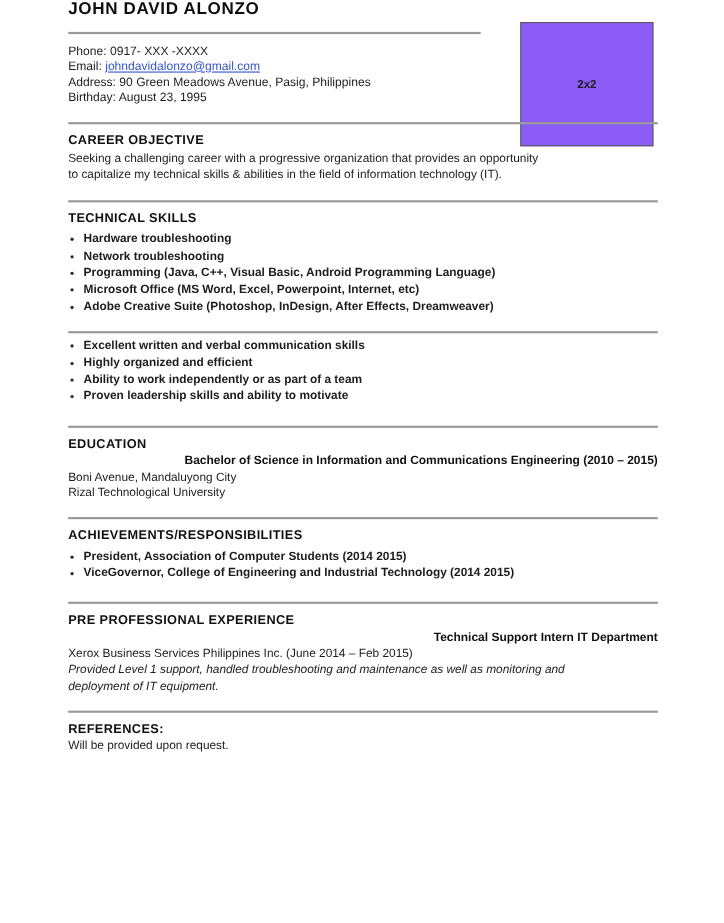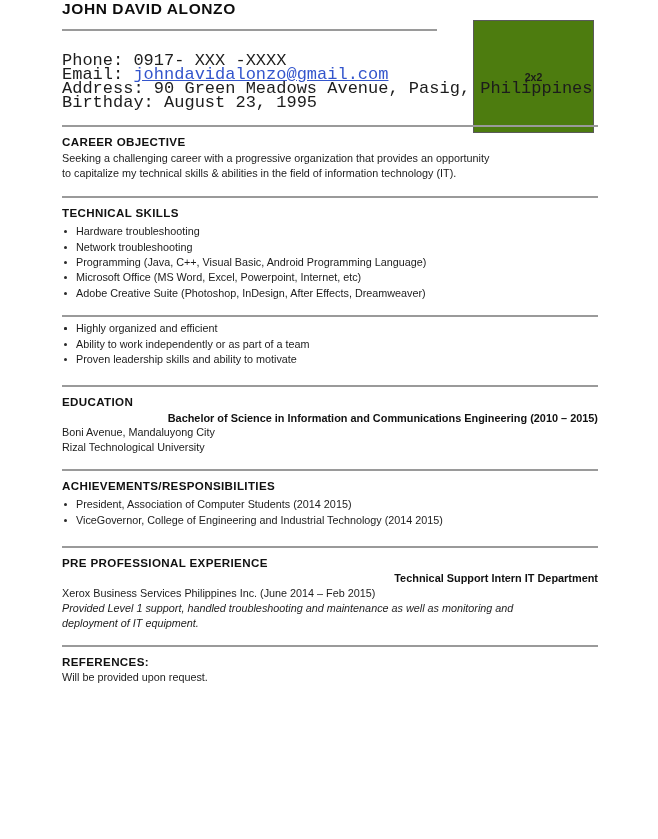--- a/index.html
+++ b/index.html
@@ -44,44 +44,43 @@
   }
   .rule-short {
     width: 375px;
     margin-top: 10px;
   }
   .rule-full {
     width: 536px;
   }
 
   .contact-block {
-    margin-top: 23px;
-    font-size: 17px;
+    margin-top: 9px;
+    font-size: 11px;
     line-height: 14.3px;
     color: #1c1c1c;
-    font-family: Liberation Mono, monospace;
   }
   .contact-line {
     white-space: nowrap;
   }
   .email-link {
     color: #3355cc;
     text-decoration: underline;
     cursor: pointer;
   }
 
   
   .photo-box {
     position: absolute;
     left: 473px;
     top: 20px;
     width: 121px;
     height: 113px;
     border: 1.6px solid #5a5a5a;
-    background: #4d7c0f;
+    background: #8b5cf6;
     display: flex;
     align-items: center;
     justify-content: center;
     box-sizing: border-box;
   }
   .photo-label {
     font-size: 10.5px;
     font-weight: bold;
     color: #1a1a1a;
   }
@@ -132,20 +131,21 @@
     list-style: none;
     margin: 4px 0 0 0;
     padding: 0;
   }
   ul.bullets li {
     position: relative;
     padding-left: 14px;
     font-size: 10.8px;
     line-height: 15.4px;
     color: #1c1c1c;
+    font-weight: bold;
   }
   ul.bullets li .dot {
     position: absolute;
     left: 2px;
     top: 6px;
     width: 3px;
     height: 3px;
     border-radius: 50%;
     background: #2a2a2a;
   }
@@ -206,21 +206,21 @@
         <li><span class="dot"></span><span>Microsoft Office (MS Word, Excel, Powerpoint, Internet, etc)</span></li>
         <li><span class="dot"></span><span>Adobe Creative Suite (Photoshop, InDesign, After Effects, Dreamweaver)</span></li>
       </ul>
     </div>
 
     <div class="spacer-md"></div>
 
     <div class="section">
       <hr class="rule rule-full">
       <ul class="bullets">
-        <li><span class="dot"></span></li>
+        <li><span class="dot"></span><span>Excellent written and verbal communication skills</span></li>
         <li><span class="dot"></span><span>Highly organized and efficient</span></li>
         <li><span class="dot"></span><span>Ability to work independently or as part of a team</span></li>
         <li><span class="dot"></span><span>Proven leadership skills and ability to motivate</span></li>
       </ul>
     </div>
 
     <div class="spacer-lg"></div>
 
     <div class="section">
       <hr class="rule rule-full">

